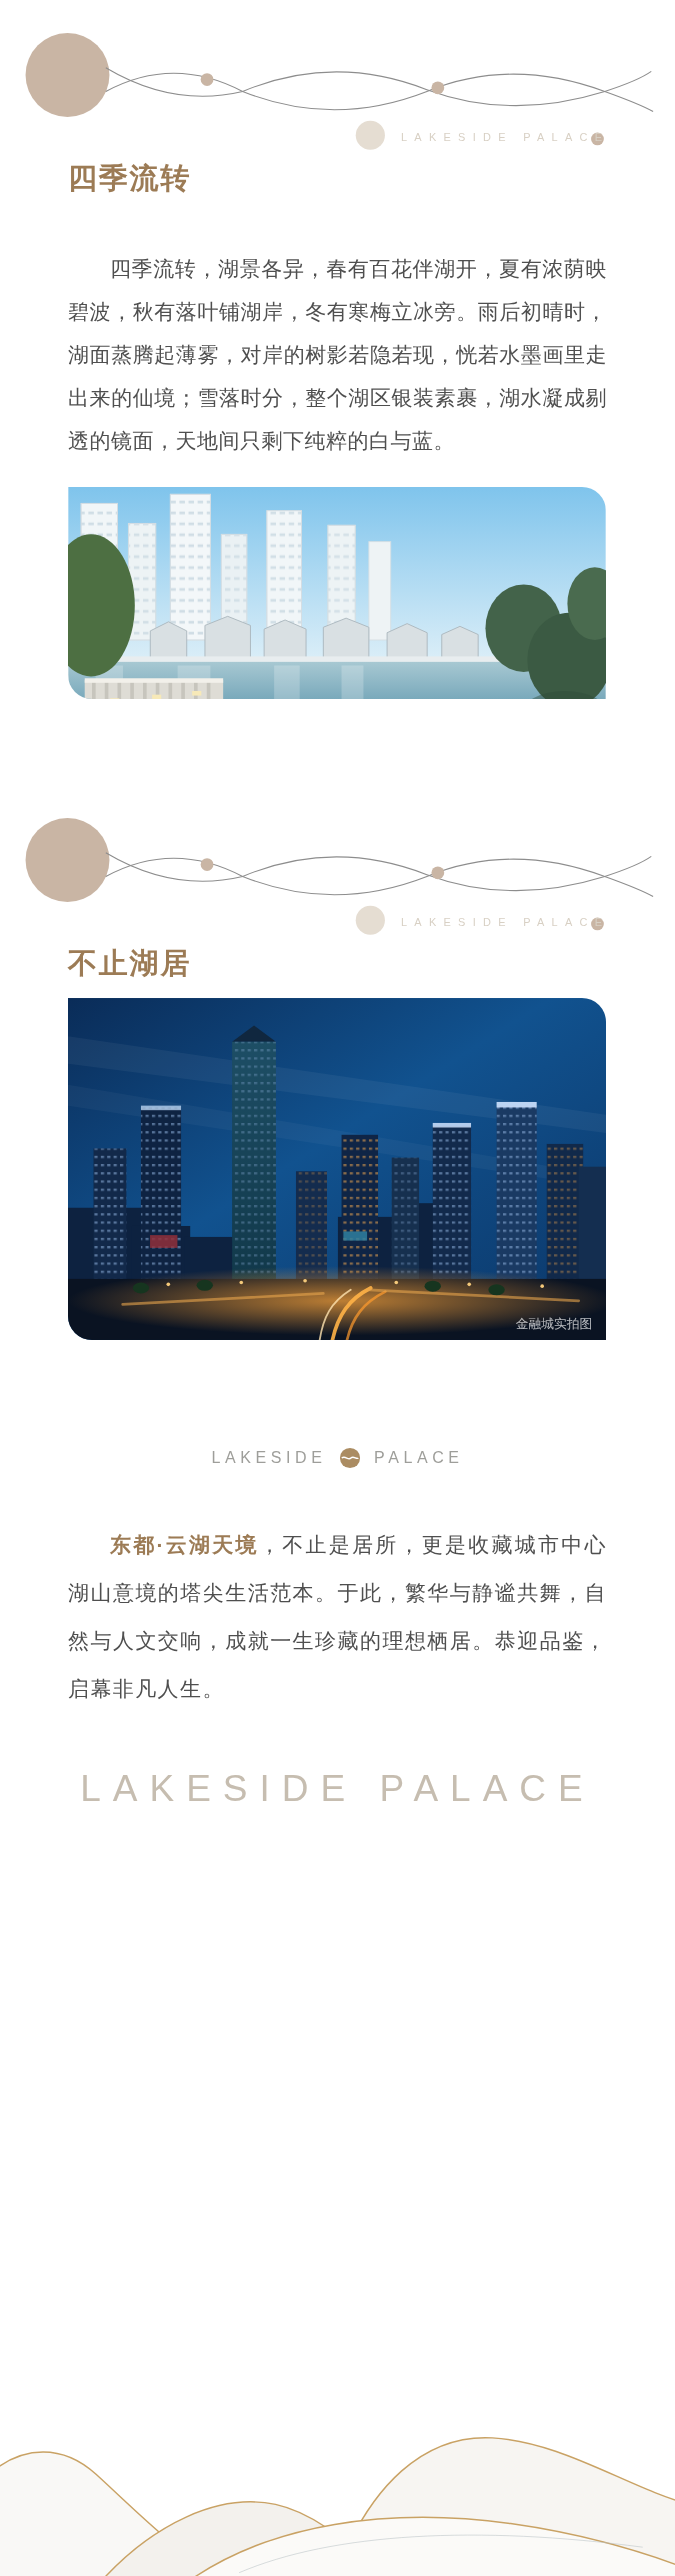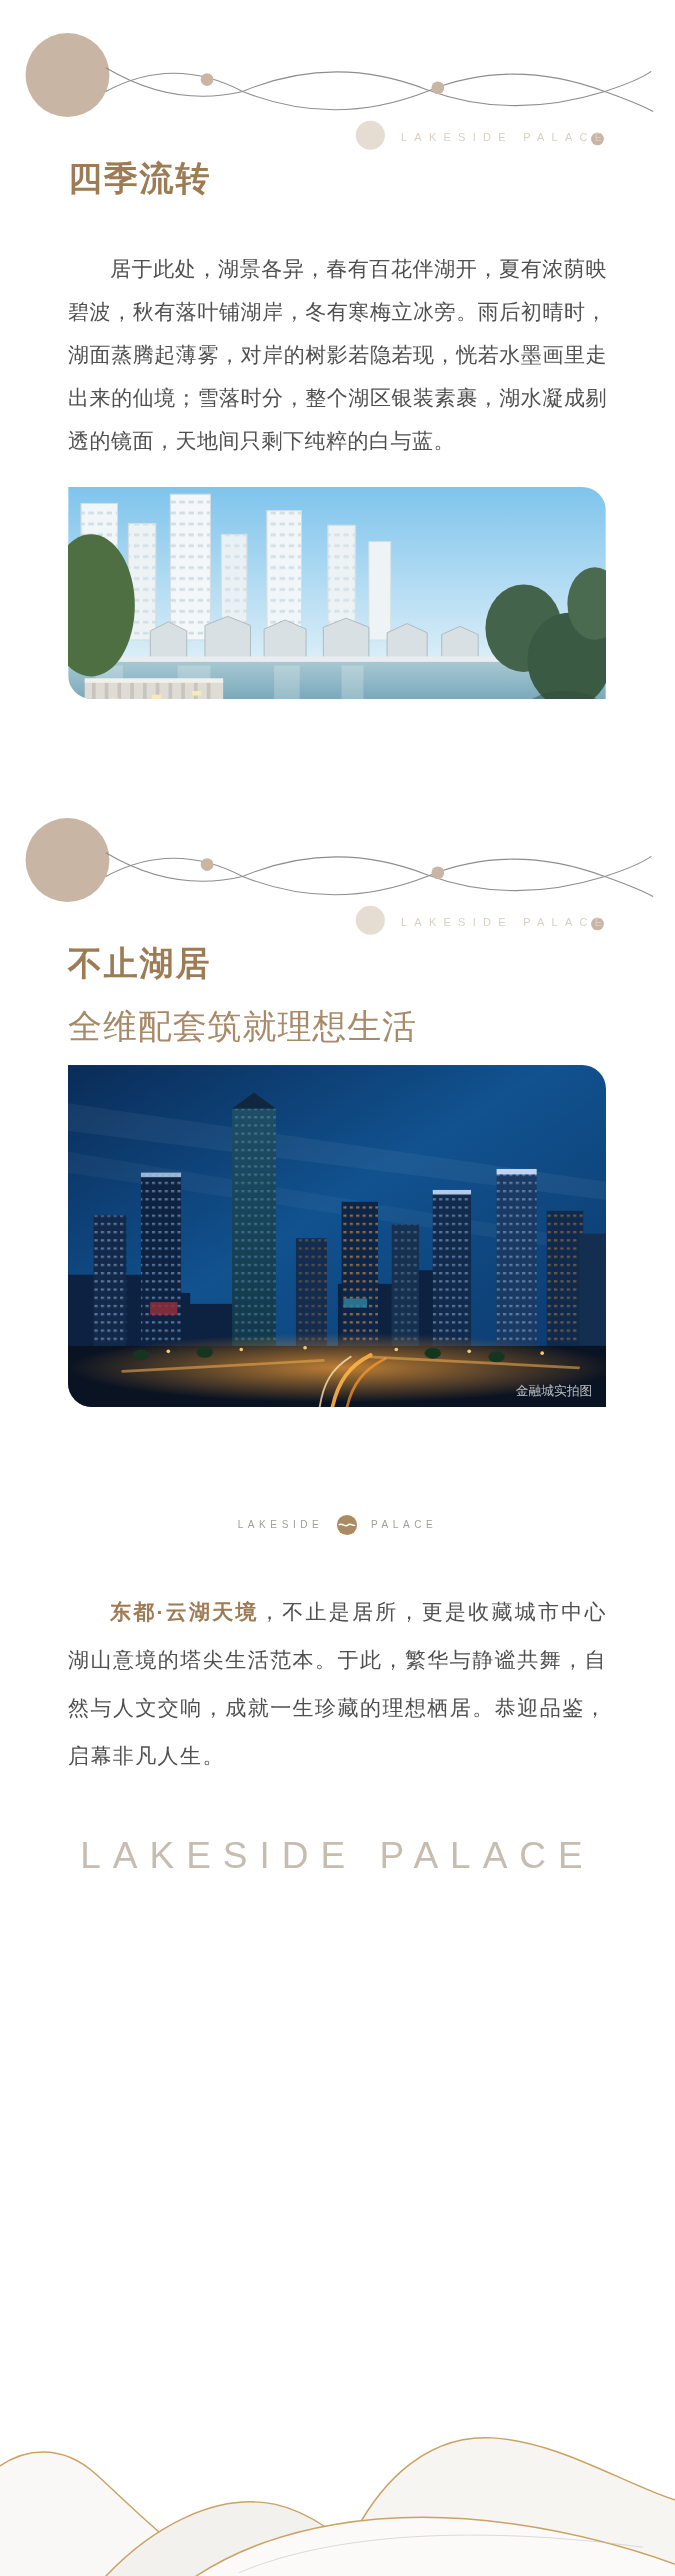--- a/index.html
+++ b/index.html
@@ -7,21 +7,21 @@
     width:675px;height:2576px;position:relative;overflow:hidden;
     background:#ffffff;
     font-family:"Liberation Sans","DejaVu Sans",sans-serif;
   }
   .page{width:675px;height:2576px;position:relative;}
   
   .deco{position:relative;width:675px;height:151px;}
   .deco svg{position:absolute;left:0;top:0;}
   
   .sec-title{
-    margin:3.6px 0 0 68px;font-size:34px;font-weight:bold;line-height:46px;
+    margin:3.6px 0 0 68px;font-size:29px;font-weight:bold;line-height:46px;
     color:#9c7b55;letter-spacing:1.8px;
   }
   .sec-subtitle{
     margin:15.5px 0 0 68px;font-size:34px;font-weight:normal;line-height:51px;
     color:#a78a68;letter-spacing:0.9px;
   }
   
   .para{
     margin:46px 68px 0 68px;font-size:21px;line-height:43px;color:#4f4f4f;
     text-align:justify;text-indent:2em;letter-spacing:0.5px;
@@ -36,21 +36,21 @@
   }
   .photo.night{height:342px;margin-top:12.8px;}
   .photo svg{display:block;}
   .deco2{margin-top:86px;}
   
   .logo-row{
     margin-top:106px;height:24px;display:flex;align-items:center;justify-content:center;
     gap:12.8px;
   }
   .logo-word{
-    font-size:10px;letter-spacing:4.6px;color:#9e9e9a;font-weight:normal;
+    font-size:16px;letter-spacing:4.6px;color:#9e9e9a;font-weight:normal;
   }
   
   .brand-large{
     margin-top:53px;text-align:center;font-size:37px;line-height:46px;
     letter-spacing:12px;color:#c6bdb0;font-weight:normal;
   }
   
   .bottom-waves{position:absolute;left:0;bottom:0;width:675px;height:157px;overflow:hidden;}
   .bottom-waves svg{position:absolute;left:0;bottom:-3.6px;}
 </style>
@@ -69,21 +69,21 @@
       <circle cx="227" cy="87" r="7" fill="#c9b5a4"></circle>
       <circle cx="480" cy="96" r="7" fill="#c9b5a4"></circle>
       <circle cx="655" cy="152" r="7" fill="#c9b5a4"></circle>
       <circle cx="406" cy="148" r="16" fill="#e5ddd2"></circle>
       <text x="668" y="154" text-anchor="end" font-size="12" letter-spacing="8" fill="#d8d0c4">LAKESIDE PALACE</text>
     </svg>
   </div>
 
   <h2 class="sec-title">四季流转</h2>
 
-  <p class="para">居于此处，湖景各异，春有百花伴湖开，夏有浓荫映碧波，秋有落叶铺湖岸，冬有寒梅立冰旁。雨后初晴时，湖面蒸腾起薄雾，对岸的树影若隐若现，恍若水墨画里走出来的仙境；雪落时分，整个湖区银装素裹，湖水凝成剔透的镜面，天地间只剩下纯粹的白与蓝。</p>
+  <p class="para">四季流转，湖景各异，春有百花伴湖开，夏有浓荫映碧波，秋有落叶铺湖岸，冬有寒梅立冰旁。雨后初晴时，湖面蒸腾起薄雾，对岸的树影若隐若现，恍若水墨画里走出来的仙境；雪落时分，整个湖区银装素裹，湖水凝成剔透的镜面，天地间只剩下纯粹的白与蓝。</p>
 
   <div class="photo">
     <svg width="538" height="296" viewBox="0 0 590 325">
       <defs>
         <linearGradient id="skyG" x1="0" y1="0" x2="0" y2="1">
           <stop offset="0" stop-color="#7fc4ec"></stop>
             <stop offset="1" stop-color="#ddeff8"></stop>
         </linearGradient>
         <linearGradient id="lakeG" x1="0" y1="0" x2="0" y2="1">
           <stop offset="0" stop-color="#a7c8d2"></stop>
@@ -209,21 +209,20 @@
       </g>
       <circle cx="227" cy="87" r="7" fill="#c9b5a4"></circle>
       <circle cx="480" cy="96" r="7" fill="#c9b5a4"></circle>
       <circle cx="655" cy="152" r="7" fill="#c9b5a4"></circle>
       <circle cx="406" cy="148" r="16" fill="#e5ddd2"></circle>
       <text x="668" y="154" text-anchor="end" font-size="12" letter-spacing="8" fill="#d8d0c4">LAKESIDE PALACE</text>
     </svg>
   </div>
 
   <h2 class="sec-title">不止湖居</h2>
-  <h3 class="sec-subtitle">全维配套筑就理想生活</h3>
 
 
   <div class="photo night">
     <svg width="538" height="342" viewBox="0 0 590 375">
       <defs>
         <linearGradient id="nsky" x1="0" y1="0" x2="1" y2="1">
           <stop offset="0" stop-color="#0a2c58"></stop>
             <stop offset="0.45" stop-color="#11528f"></stop>
             <stop offset="1" stop-color="#0b3566"></stop>
         </linearGradient>

